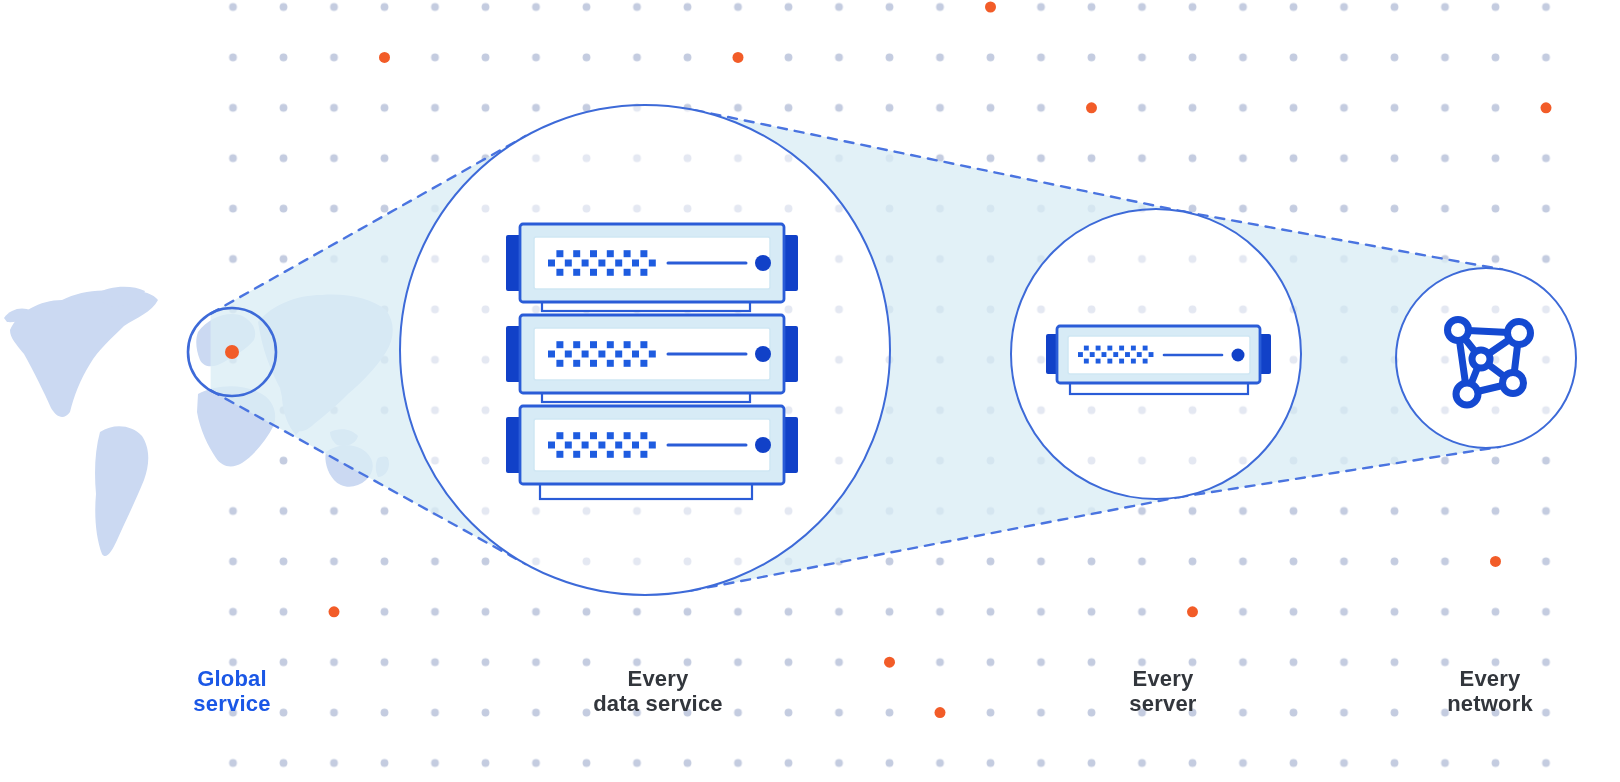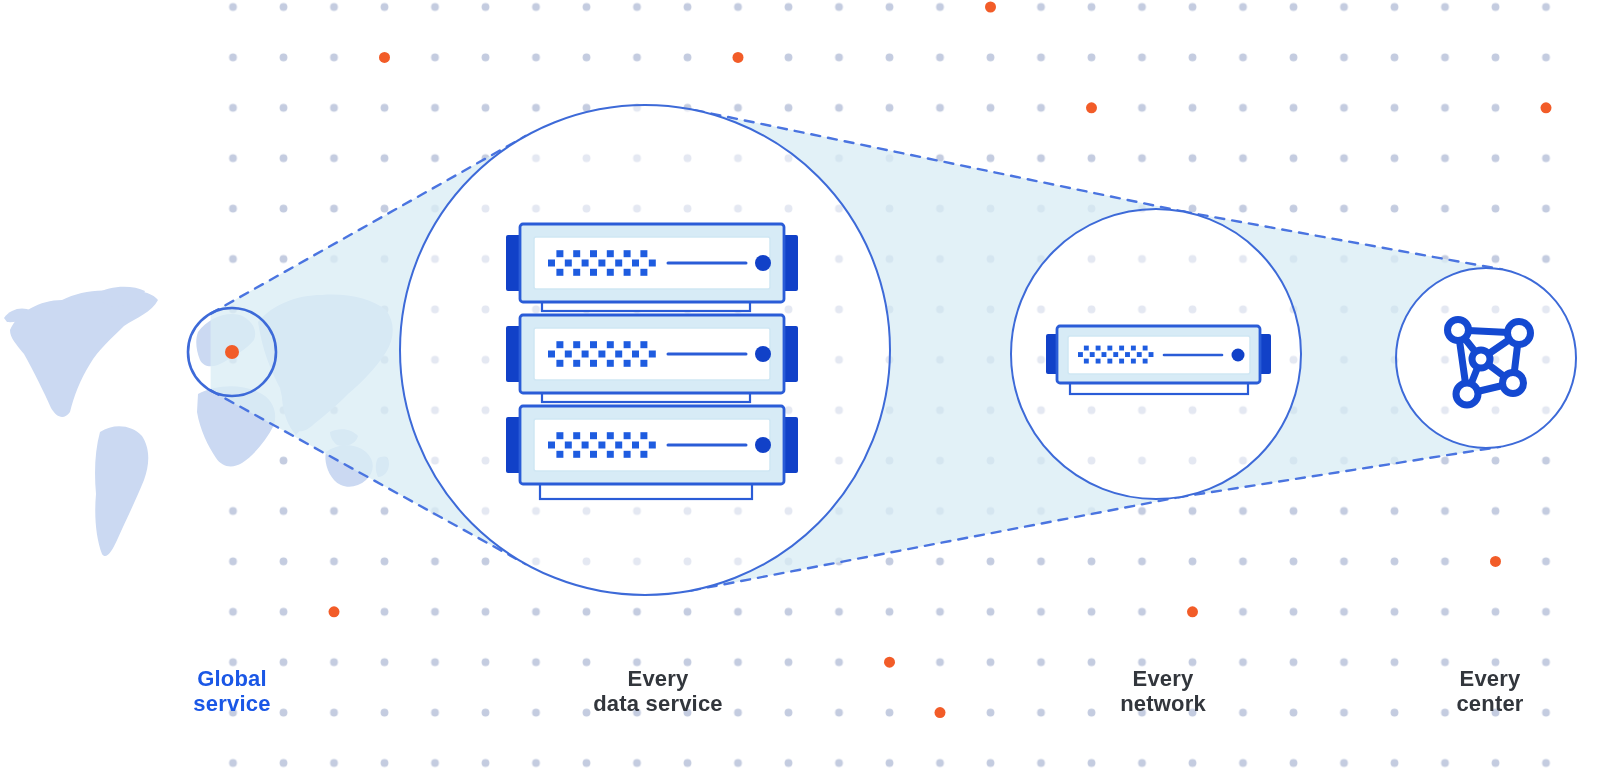--- a/index.html
+++ b/index.html
@@ -193,20 +193,20 @@
   <div class="caption blue" style="left:232px; top:666px;">
     <div>Global</div>
     <div>service</div>
   </div>
   <div class="caption" style="left:658px; top:666px;">
     <div>Every</div>
     <div>data service</div>
   </div>
   <div class="caption" style="left:1163px; top:666px;">
     <div>Every</div>
-    <div>network</div>
+    <div>server</div>
   </div>
   <div class="caption" style="left:1490px; top:666px;">
     <div>Every</div>
-    <div>center</div>
+    <div>network</div>
   </div>
 
 </div>
 
 </body></html>

